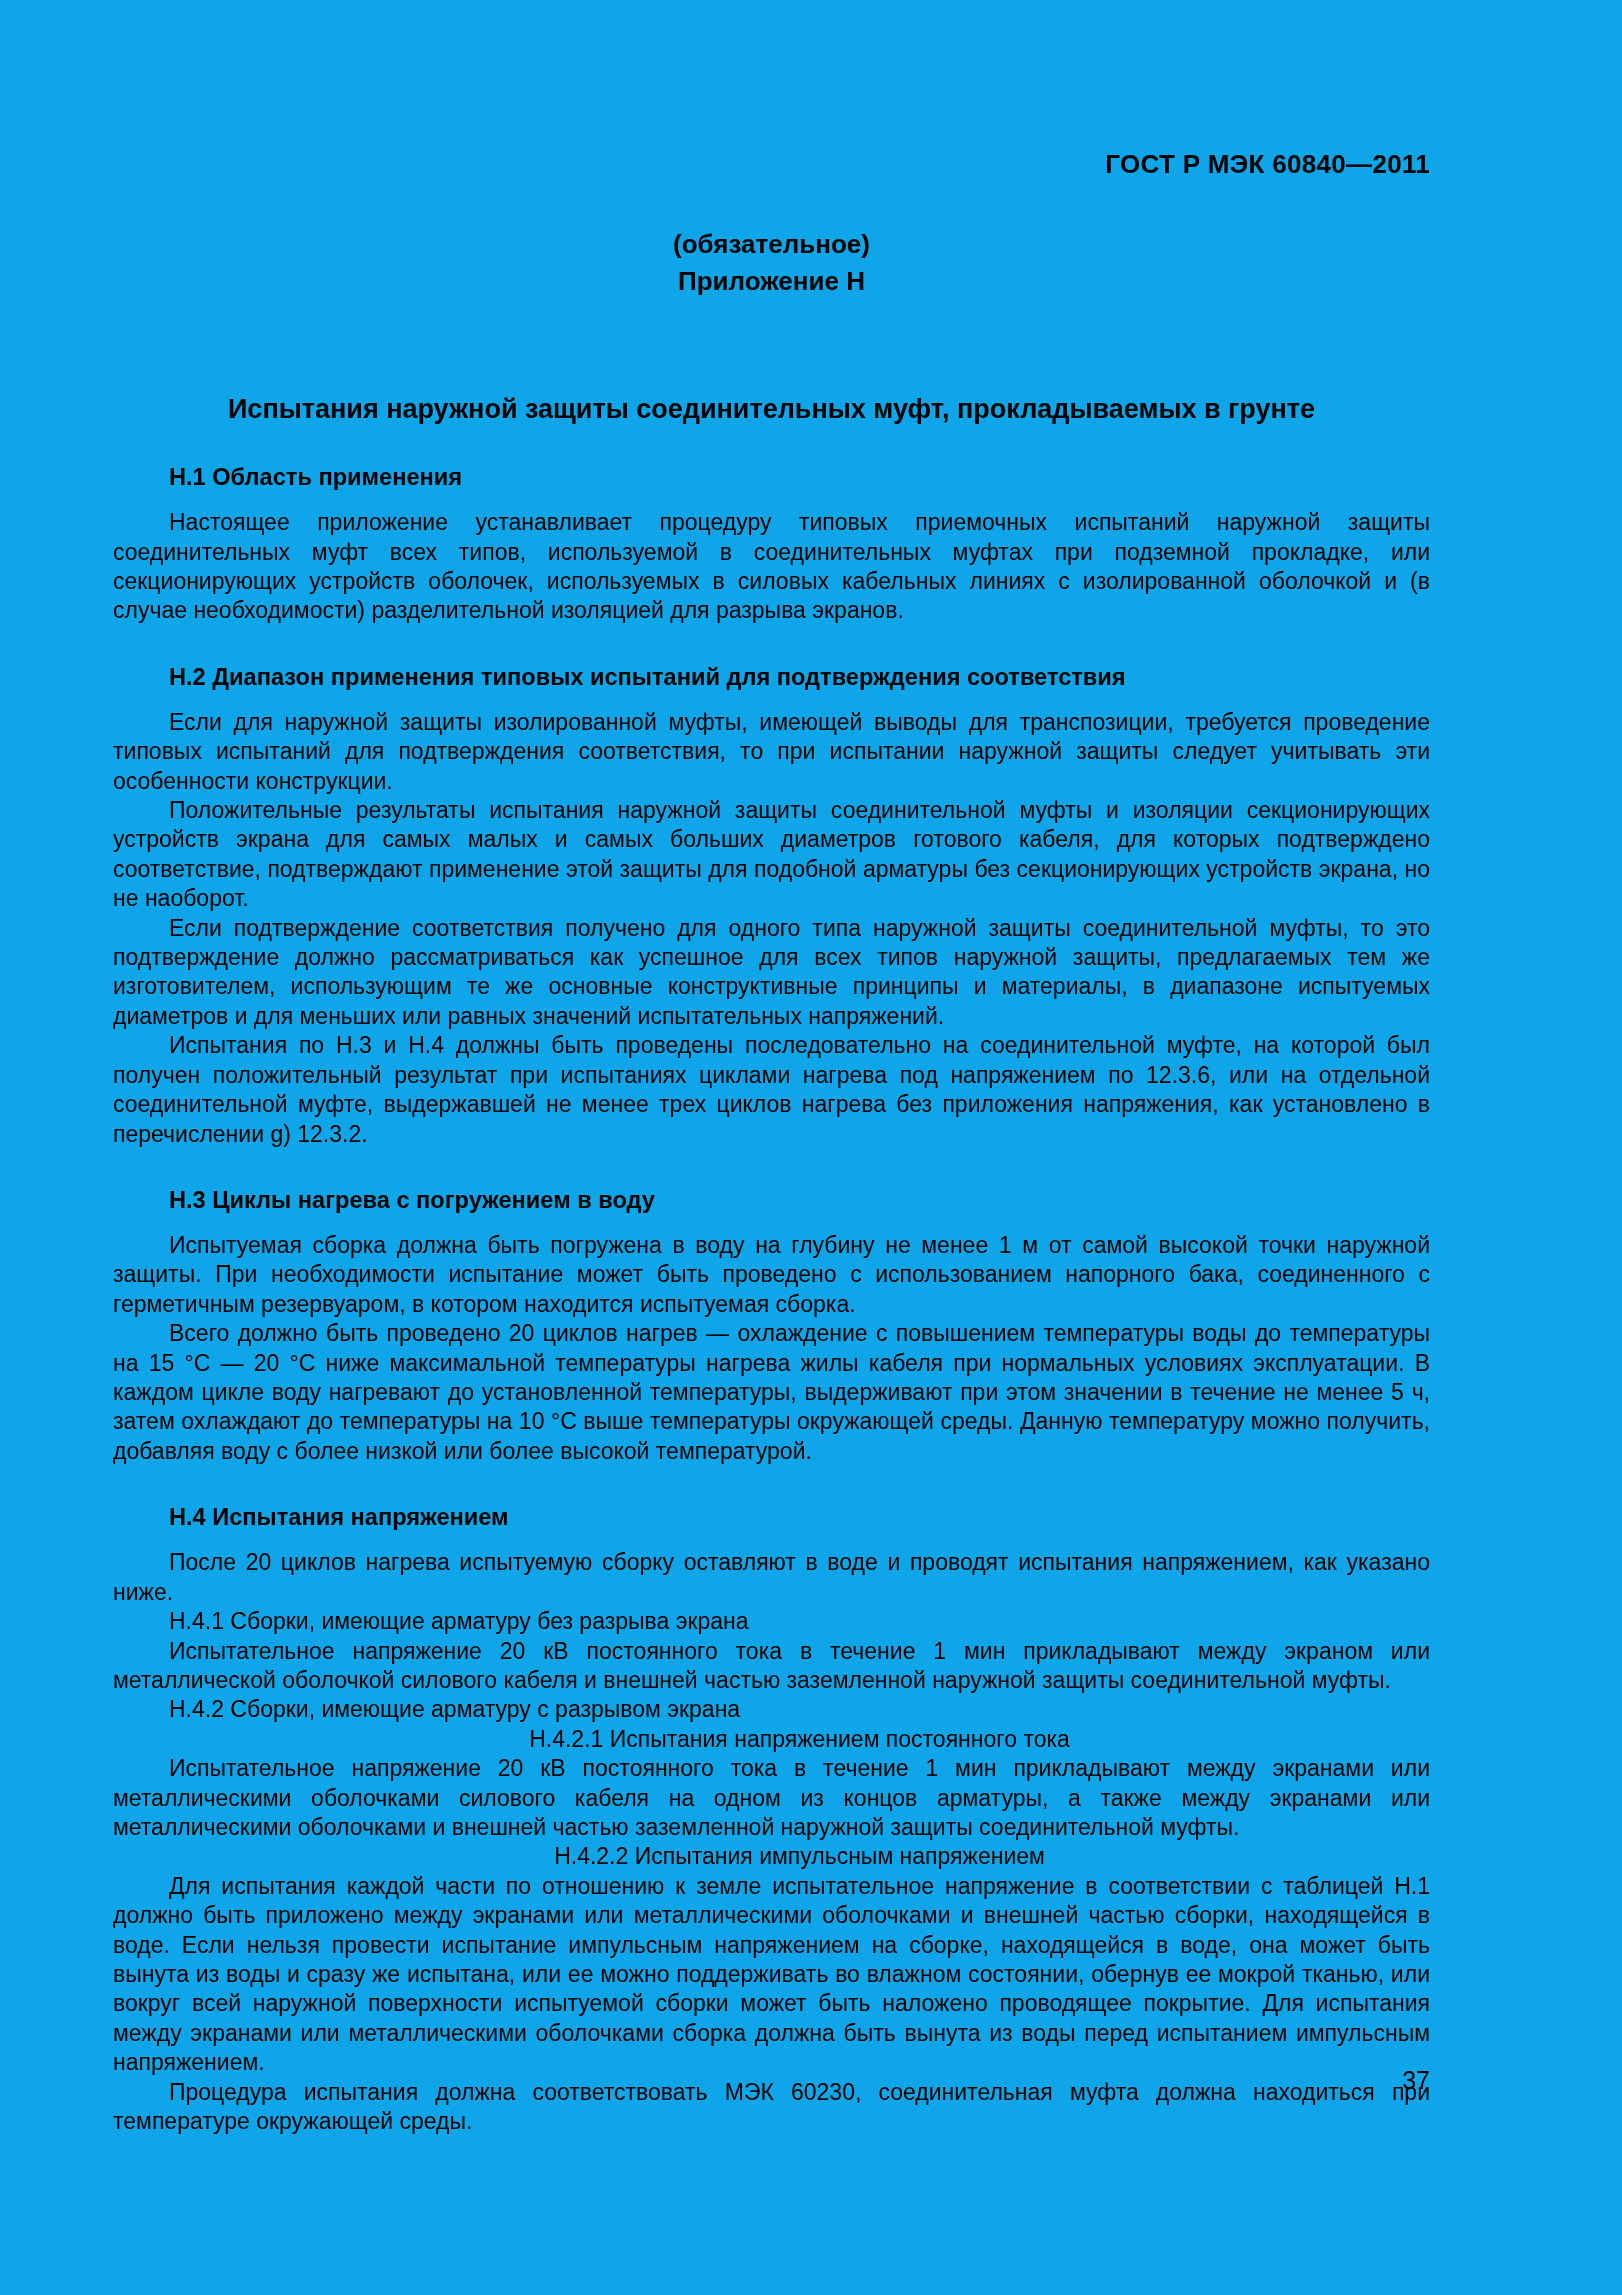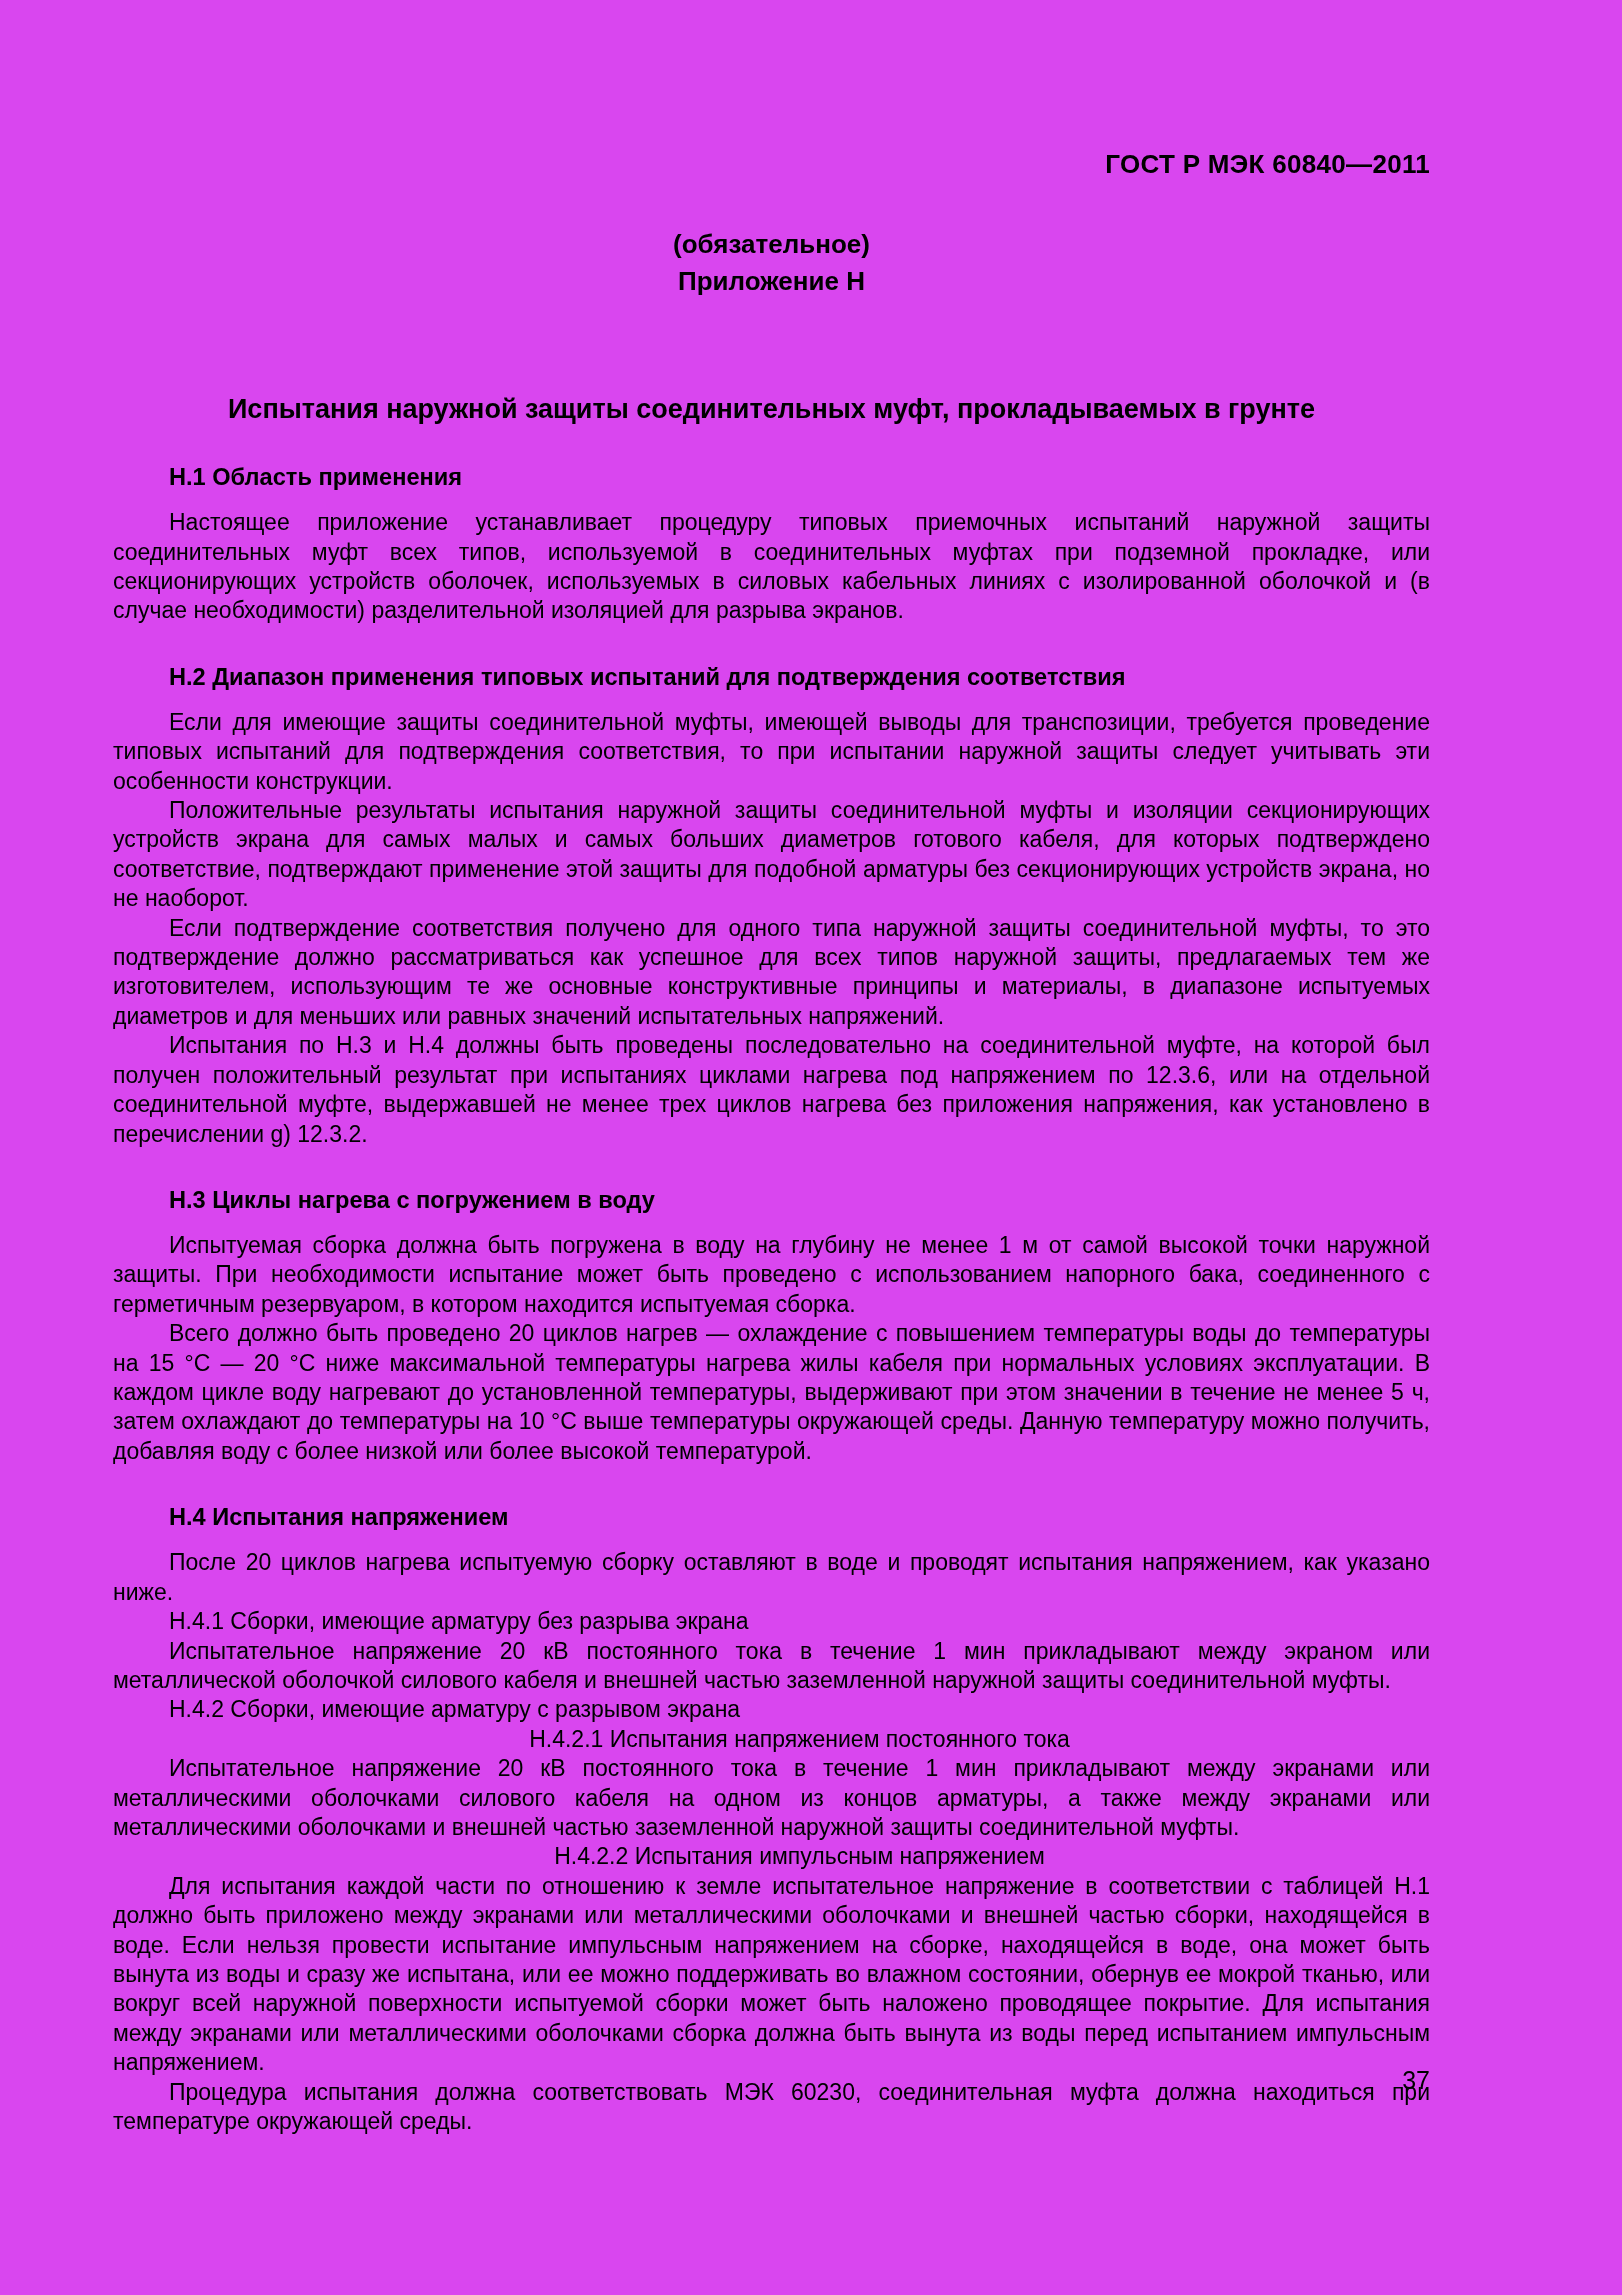--- a/index.html
+++ b/index.html
@@ -1,20 +1,20 @@
 <!DOCTYPE html>
 <html style="font-size:10.5px"><head>
 <meta charset="utf-8">
 <style>
   html, body { margin: 0; padding: 0; background: #ffffff; }
   .page {
     position: relative;
     width: 1623px;
     height: 2295px;
-    background: #d946ef;
+    background: #0ea5e9;
     color: #000000;
     font-family: "Liberation Sans", sans-serif;
     box-sizing: border-box;
     overflow: hidden;
   }
   .content {
     position: absolute;
     left: 113px;
     top: 149px;
     width: 1317px;
@@ -84,21 +84,21 @@
     <div class="doc-header">ГОСТ Р МЭК 60840—2011</div>
     <div class="appendix">
       <div>(обязательное)</div>
       <div>Приложение Н</div>
     </div>
     <h1 class="title">Испытания наружной защиты соединительных муфт, прокладываемых в грунте</h1>
     <main>
         <div class="sec-heading">Н.1 Область применения</div>
         <div class="para">Настоящее приложение устанавливает процедуру типовых приемочных испытаний наружной защиты соединительных муфт всех типов, используемой в соединительных муфтах при подземной прокладке, или секционирующих устройств оболочек, используемых в силовых кабельных линиях с изолированной оболочкой и (в случае необходимости) разделительной изоляцией для разрыва экранов.</div>
         <div class="sec-heading">Н.2 Диапазон применения типовых испытаний для подтверждения соответствия</div>
-        <div class="para">Если для имеющие защиты соединительной муфты, имеющей выводы для транспозиции, требуется проведение типовых испытаний для подтверждения соответствия, то при испытании наружной защиты следует учитывать эти особенности конструкции.</div>
+        <div class="para">Если для наружной защиты изолированной муфты, имеющей выводы для транспозиции, требуется проведение типовых испытаний для подтверждения соответствия, то при испытании наружной защиты следует учитывать эти особенности конструкции.</div>
         <div class="para">Положительные результаты испытания наружной защиты соединительной муфты и изоляции секционирующих устройств экрана для самых малых и самых больших диаметров готового кабеля, для которых подтверждено соответствие, подтверждают применение этой защиты для подобной арматуры без секционирующих устройств экрана, но не наоборот.</div>
         <div class="para">Если подтверждение соответствия получено для одного типа наружной защиты соединительной муфты, то это подтверждение должно рассматриваться как успешное для всех типов наружной защиты, предлагаемых тем же изготовителем, использующим те же основные конструктивные принципы и материалы, в диапазоне испытуемых диаметров и для меньших или равных значений испытательных напряжений.</div>
         <div class="para">Испытания по Н.3 и Н.4 должны быть проведены последовательно на соединительной муфте, на которой был получен положительный результат при испытаниях циклами нагрева под напряжением по 12.3.6, или на отдельной соединительной муфте, выдержавшей не менее трех циклов нагрева без приложения напряжения, как установлено в перечислении g) 12.3.2.</div>
         <div class="sec-heading">Н.3 Циклы нагрева с погружением в воду</div>
         <div class="para">Испытуемая сборка должна быть погружена в воду на глубину не менее 1 м от самой высокой точки наружной защиты. При необходимости испытание может быть проведено с использованием напорного бака, соединенного с герметичным резервуаром, в котором находится испытуемая сборка.</div>
         <div class="para">Всего должно быть проведено 20 циклов нагрев — охлаждение с повышением температуры воды до температуры на 15 °С — 20 °С ниже максимальной температуры нагрева жилы кабеля при нормальных условиях эксплуатации. В каждом цикле воду нагревают до установленной температуры, выдерживают при этом значении в течение не менее 5 ч, затем охлаждают до температуры на 10 °С выше температуры окружающей среды. Данную температуру можно получить, добавляя воду с более низкой или более высокой температурой.</div>
         <div class="sec-heading">Н.4 Испытания напряжением</div>
         <div class="para">После 20 циклов нагрева испытуемую сборку оставляют в воде и проводят испытания напряжением, как указано ниже.</div>
         <div class="boldline">Н.4.1 Сборки, имеющие арматуру без разрыва экрана</div>
         <div class="para">Испытательное напряжение 20 кВ постоянного тока в течение 1 мин прикладывают между экраном или металлической оболочкой силового кабеля и внешней частью заземленной наружной защиты соединительной муфты.</div>

